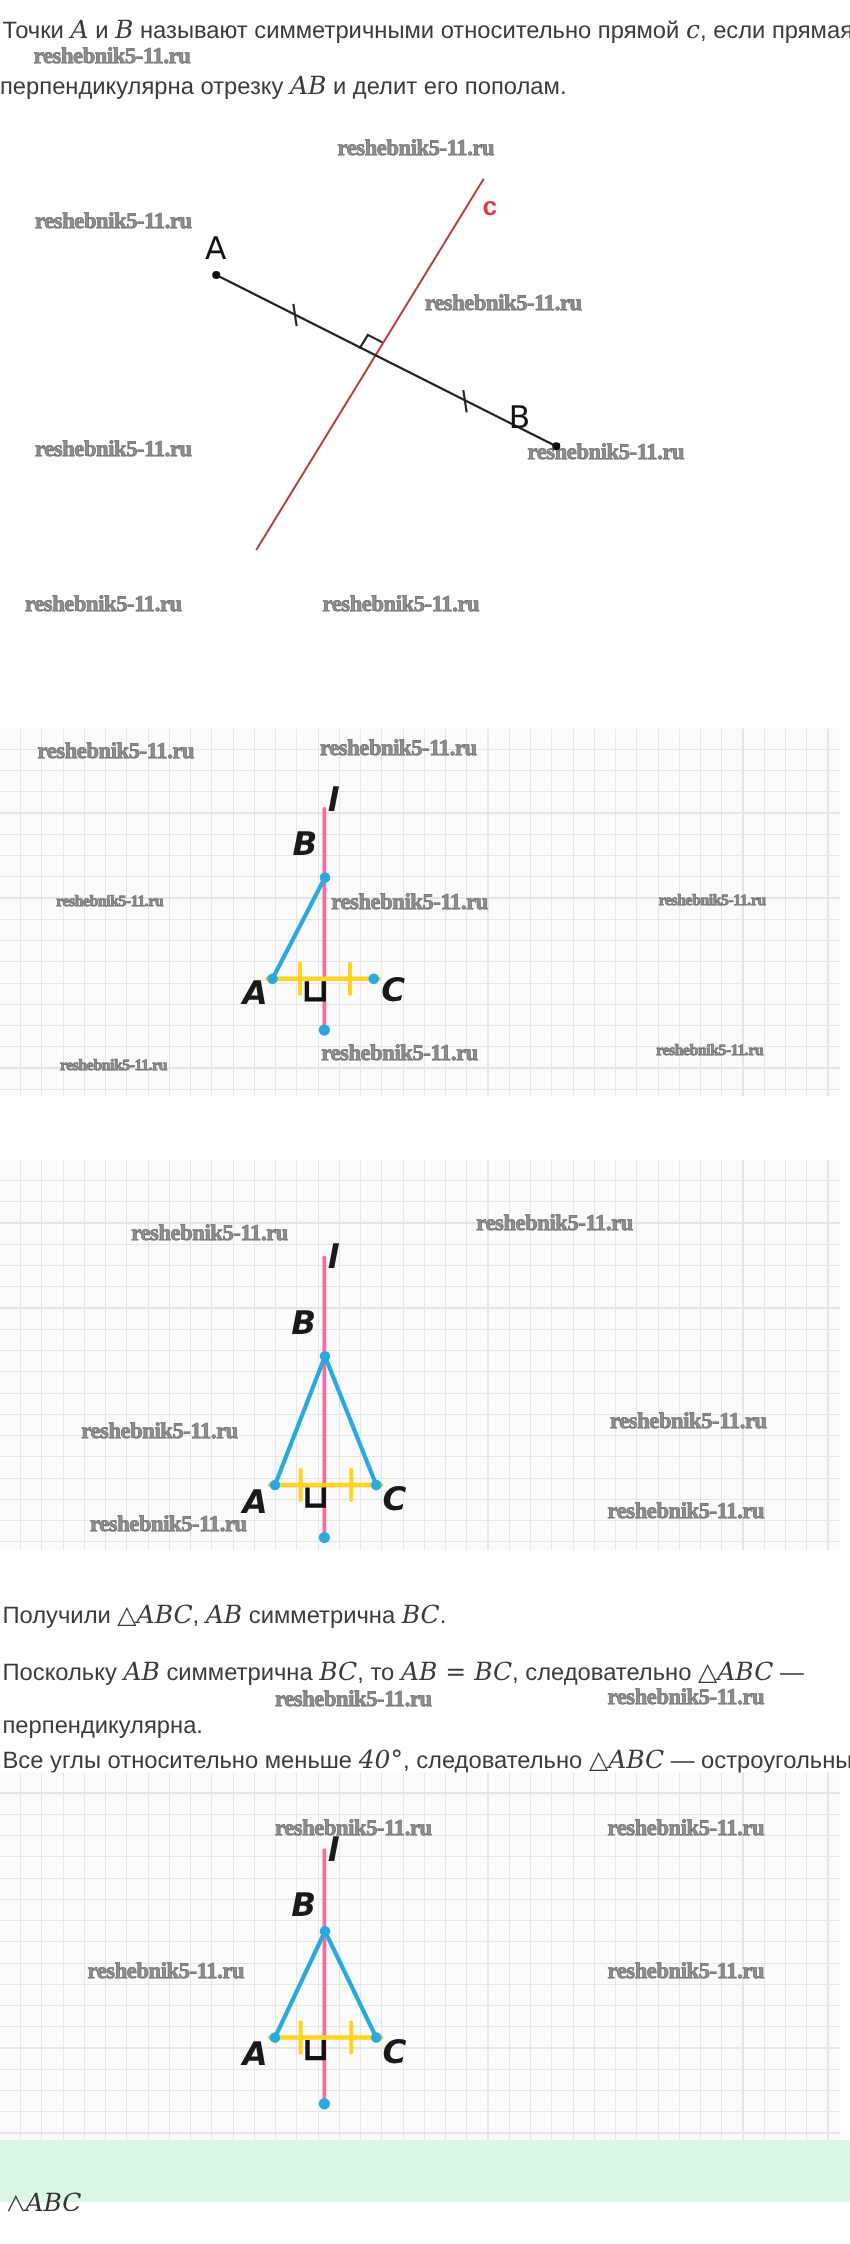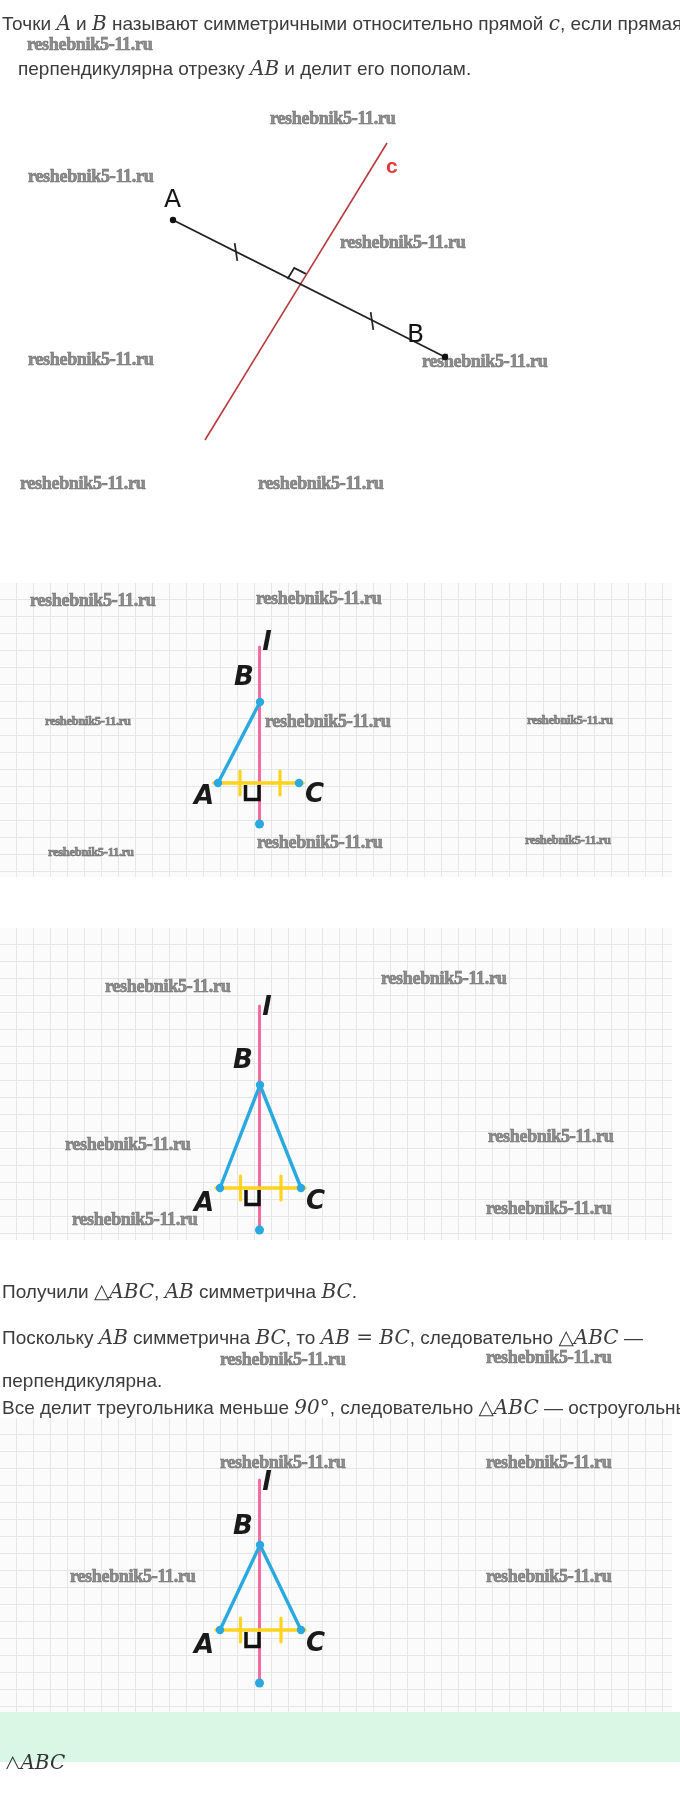--- a/index.html
+++ b/index.html
@@ -32,21 +32,21 @@
            background:linear-gradient(to bottom,#daf6e5 0px,#daf6e5 50px,rgba(255,255,255,0) 50px);}
   #callout .frag{position:absolute;left:5px;top:38px;font-family:"DejaVu Serif",serif;
                  font-style:italic;font-size:20px;color:#333;}
 </style>
 </head>
 <body>
 
 <div id="page">
 
   <div class="tline" style="left:2px;top:12px"><span>Точки </span><span class="m">A</span><span> и </span><span class="m">B</span><span> называют симметричными относительно прямой </span><span class="m">c</span><span>, если прямая </span></div>
-  <div class="tline" style="left:18px;top:57px"><span>перпендикулярна отрезку </span><span class="m">AB</span><span> и делит его пополам.</span></div>
+  <div class="tline" style="left:0;top:57px"><span>перпендикулярна отрезку </span><span class="m">AB</span><span> и делит его пополам.</span></div>
 
   <div class="wm b" style="left:27px;top:34px">reshebnik5-11.ru</div>
   <div class="wm b" style="left:270px;top:108px">reshebnik5-11.ru</div>
   <div class="wm b" style="left:28px;top:166px">reshebnik5-11.ru</div>
   <div class="wm b" style="left:340px;top:232px">reshebnik5-11.ru</div>
   <div class="wm b" style="left:28px;top:349px">reshebnik5-11.ru</div>
   <div class="wm b" style="left:422px;top:351px">reshebnik5-11.ru</div>
   <div class="wm b" style="left:20px;top:473px">reshebnik5-11.ru</div>
   <div class="wm b" style="left:258px;top:473px">reshebnik5-11.ru</div>
 
@@ -114,21 +114,21 @@
     <div class="plabel" style="left:233px;top:118px">B</div>
     <div class="plabel" style="left:194px;top:261px">A</div>
     <div class="plabel" style="left:306px;top:259px">C</div>
   </div>
 
   <div class="tline" style="left:2px;top:1326px"><span>Поскольку </span><span class="m">AB</span><span> симметрична </span><span class="m">BC</span><span>, то </span><span class="m">AB = BC</span><span>, следовательно </span><span class="m">△ABC</span><span> —</span></div>
   <div class="tline" style="left:2px;top:1280px"><span>Получили </span><span class="m">△ABC</span><span>, </span><span class="m">AB</span><span> симметрична </span><span class="m">BC</span><span>.</span></div>
   <div class="wm b" style="left:220px;top:1349px">reshebnik5-11.ru</div>
   <div class="wm b" style="left:486px;top:1347px">reshebnik5-11.ru</div>
   <div class="tline" style="left:2px;top:1370px"><span>перпендикулярна.</span></div>
-  <div class="tline" style="left:2px;top:1396px"><span>Все делит треугольника меньше </span><span class="m">90°</span><span>, следовательно </span><span class="m">△ABC</span><span> — остроугольный.</span></div>
+  <div class="tline" style="left:2px;top:1396px"><span>Все углы относительно меньше </span><span class="m">40°</span><span>, следовательно </span><span class="m">△ABC</span><span> — остроугольный.</span></div>
 
   <div class="gridfig" style="top:1418px;height:294px">
     <div class="wm b" style="left:220px;top:34px">reshebnik5-11.ru</div>
     <div class="wm b" style="left:486px;top:34px">reshebnik5-11.ru</div>
     <div class="wm b" style="left:70px;top:148px">reshebnik5-11.ru</div>
     <div class="wm b" style="left:486px;top:148px">reshebnik5-11.ru</div>
     <svg width="672" height="294" viewBox="0 0 672 294">
       <line x1="259.5" y1="62" x2="259.5" y2="265" stroke="#f56ba2" stroke-width="3" stroke-linecap="round"></line>
       <line x1="260" y1="127" x2="220" y2="212" stroke="#2aa9e0" stroke-width="3.4" stroke-linecap="round"></line>
       <line x1="260" y1="127" x2="301" y2="212" stroke="#2aa9e0" stroke-width="3.4" stroke-linecap="round"></line>

